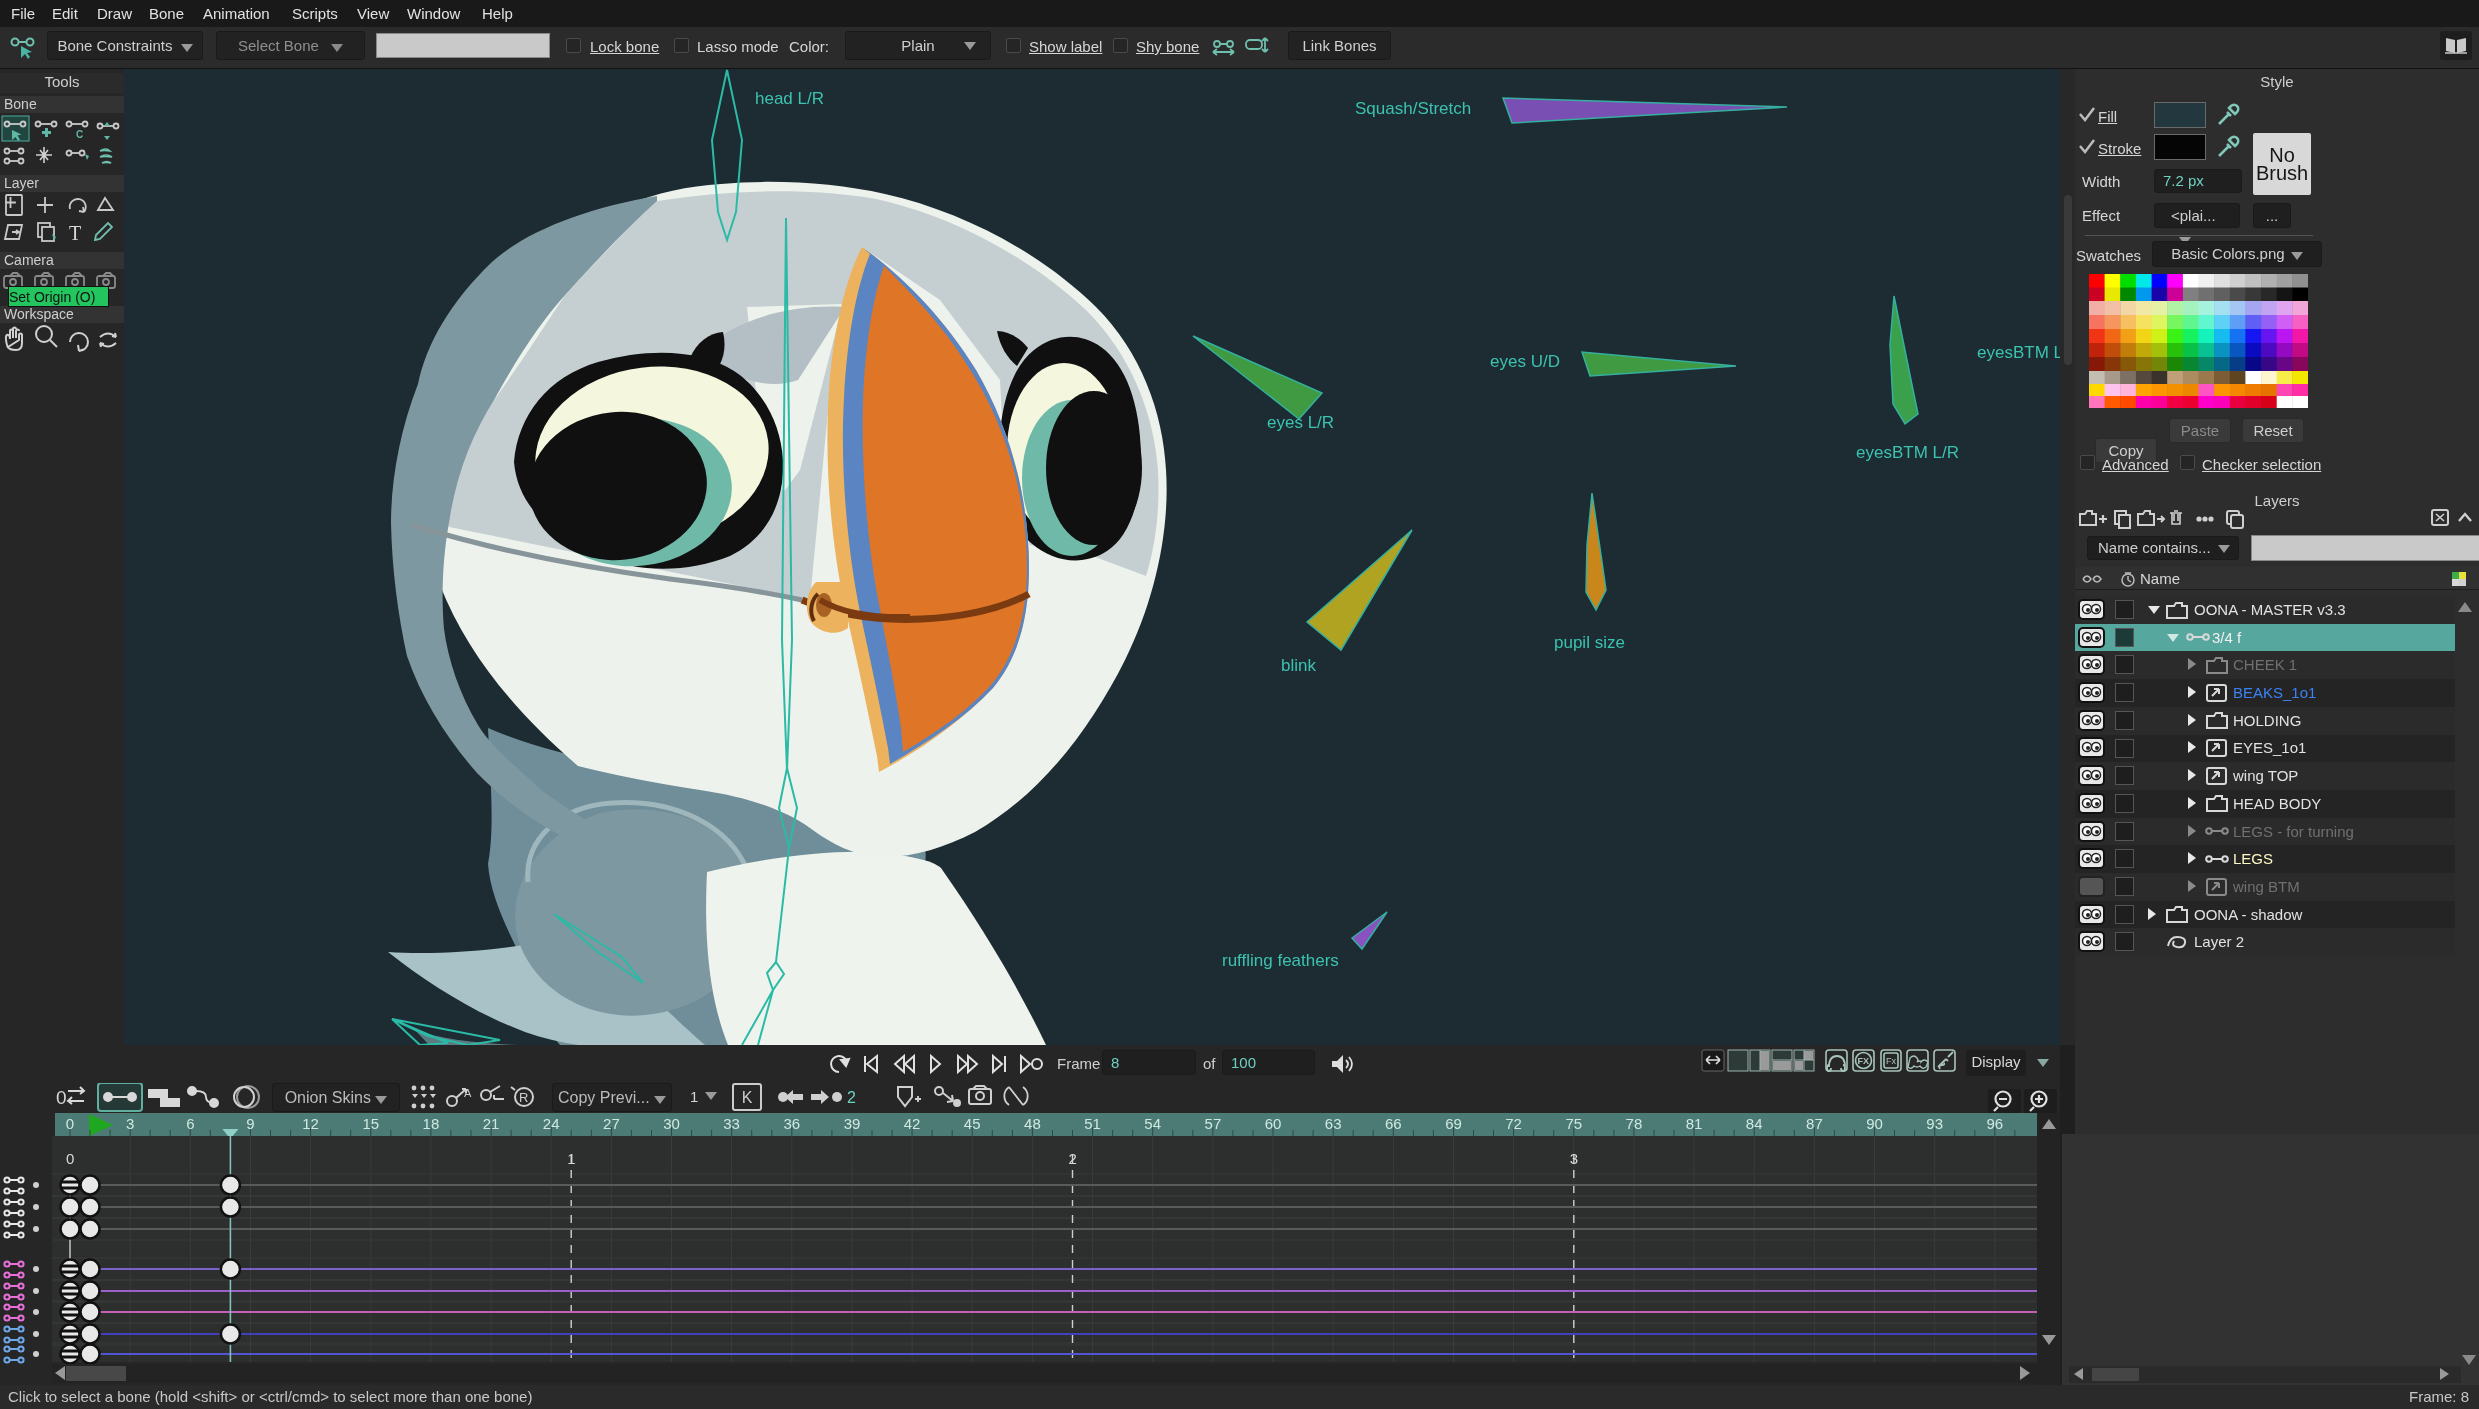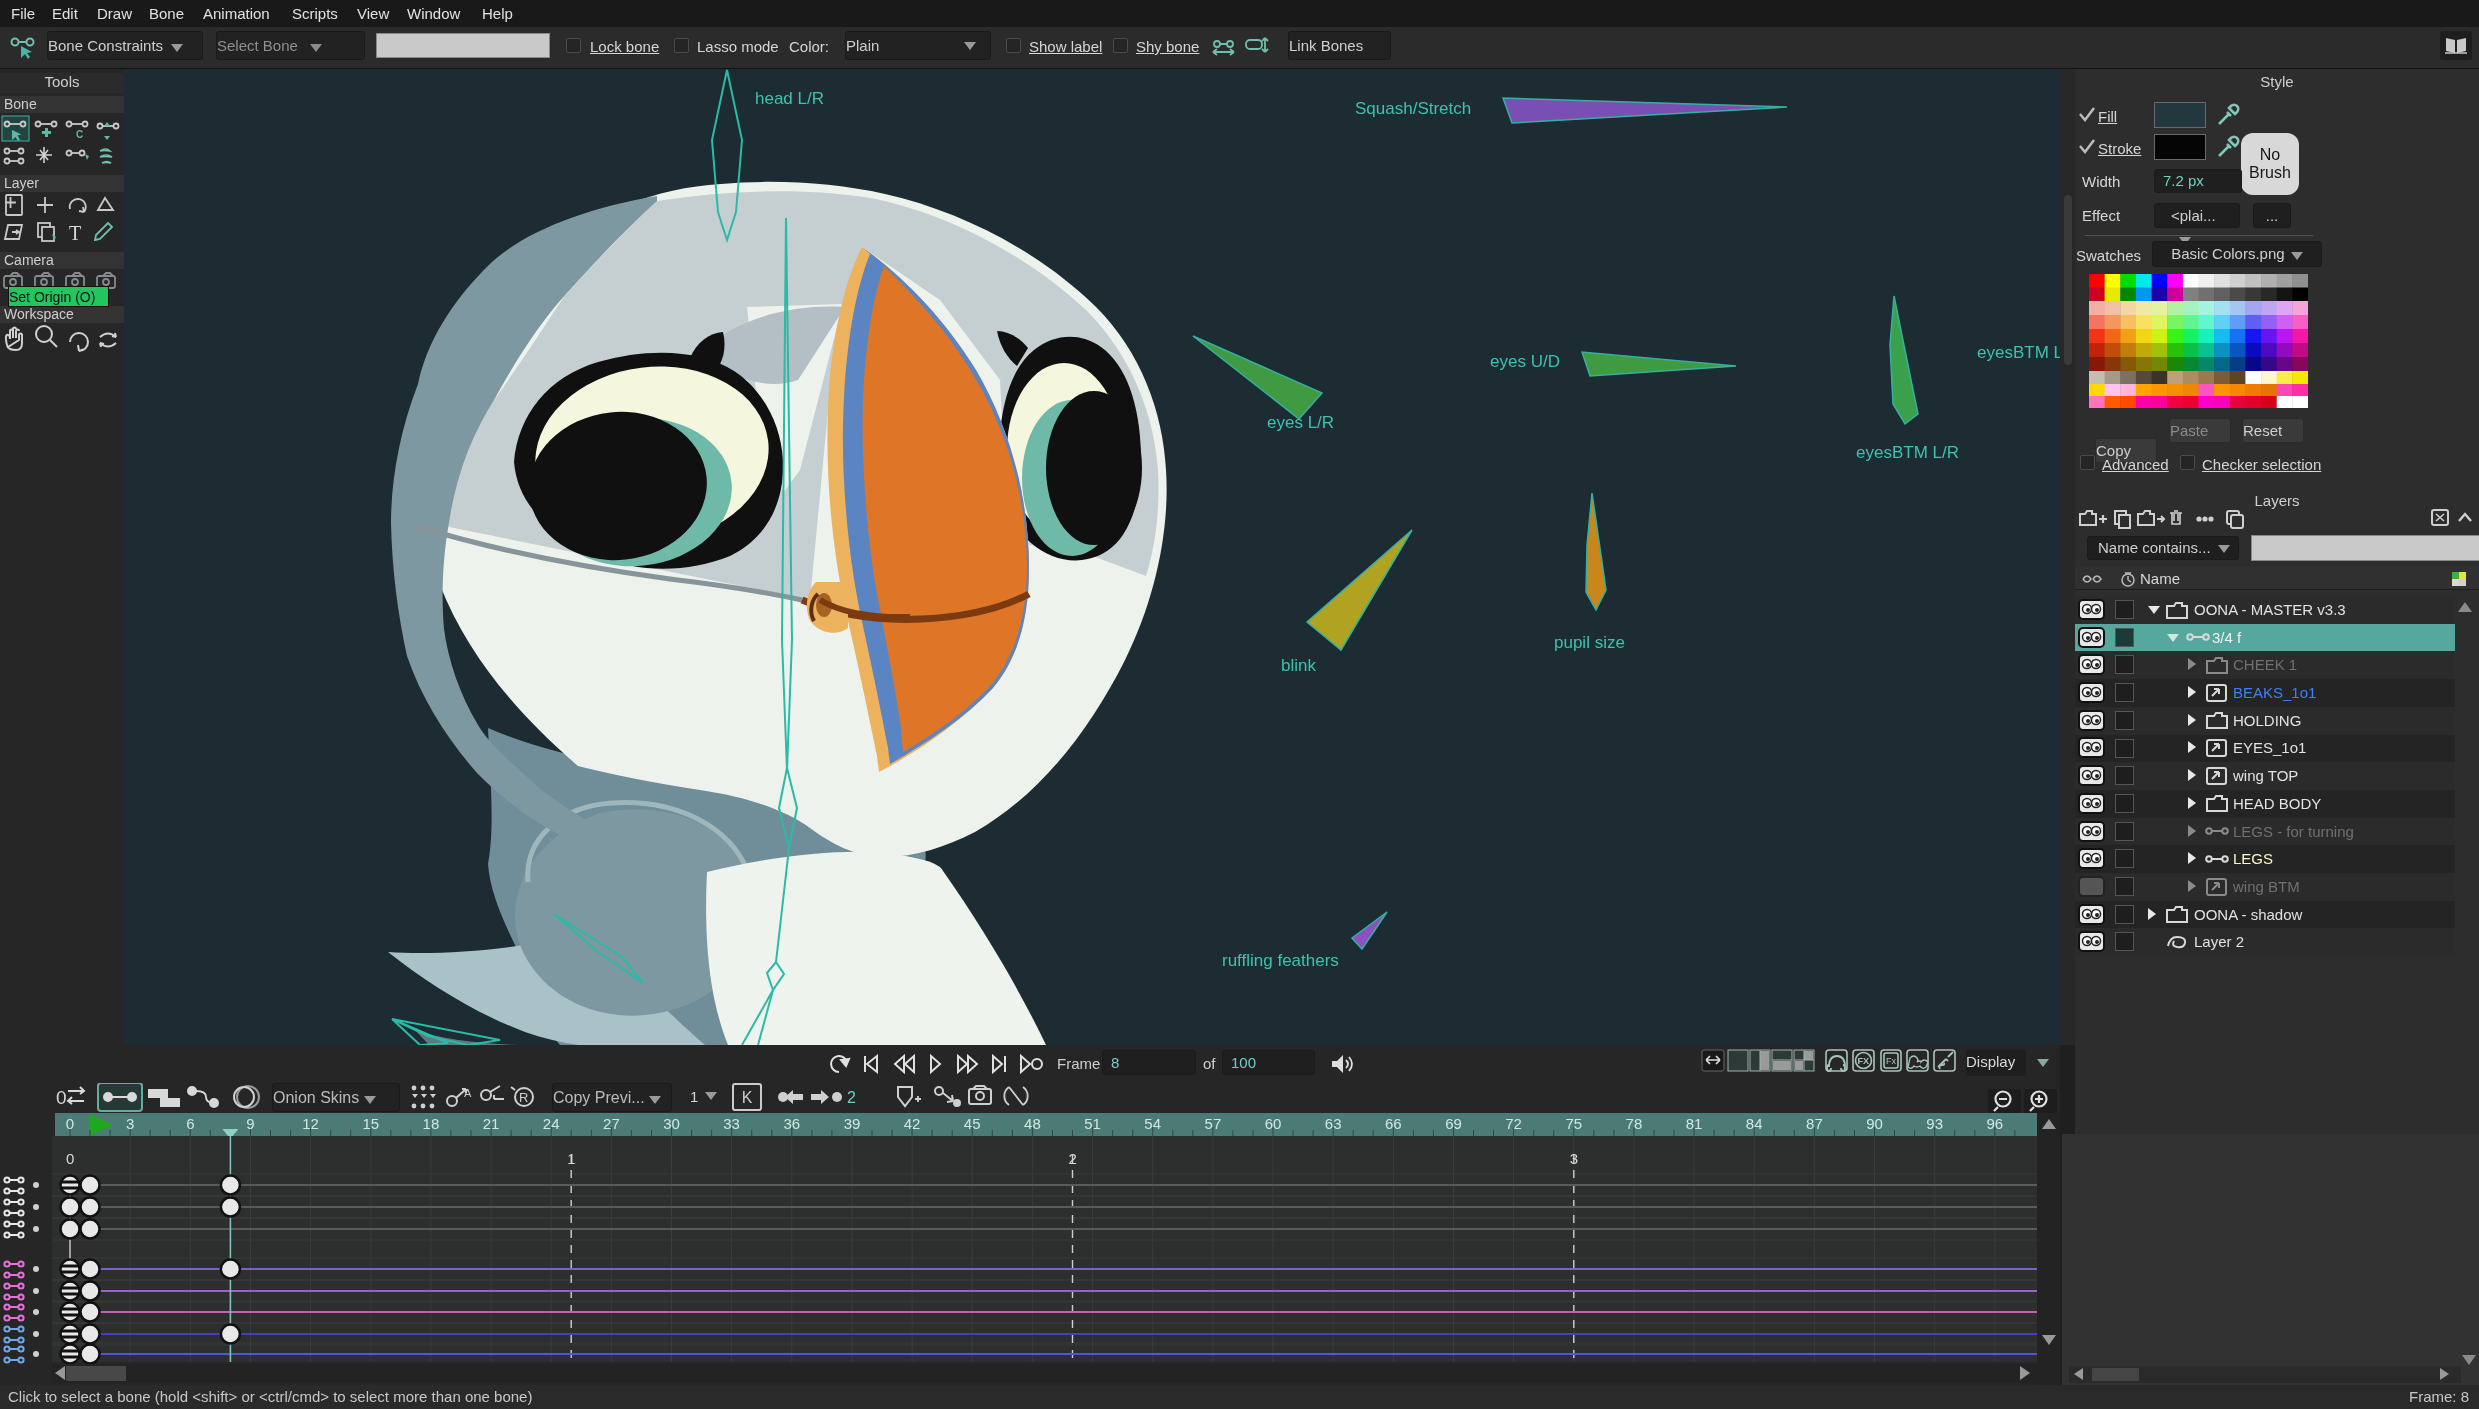--- a/index.html
+++ b/index.html
@@ -1,20 +1,20 @@
 <!DOCTYPE html>
 <html><head><meta charset="utf-8">
 <style>
 * { margin:0; padding:0; box-sizing:border-box; }
 html,body { width:2479px; height:1409px; background:#1f1f1f; font-family:"Liberation Sans",sans-serif; overflow:hidden; }
 .abs { position:absolute; }
 #menubar { left:0; top:0; width:2479px; height:27px; background:#191919; color:#e2e2e2; font-size:15px; }
 #menubar span { position:absolute; top:5px; }
 #toolbar { left:0; top:27px; width:2479px; height:42px; background:#2b2b2b; border-bottom:1px solid #121212; color:#cfcfcf; font-size:15px; }
-.tbtn { position:absolute; background:#222222; border:1px solid #1a1a1a; border-radius:3px; color:#cfcfcf; font-size:15px; }
+.tbtn { position:absolute; background:#222222; border:1px solid #1a1a1a; border-radius:3px; color:#cfcfcf; font-size:15px; text-align:center; }
 .chk { position:absolute; width:15px; height:15px; background:#252525; border:1px solid #4a4a4a; border-radius:2px; }
 .dim { color:#7d7d7d;text-decoration:underline; }
 .lbl { position:absolute; font-size:15px; color:#d6d6d6; }
 #tools { left:0; top:69px; width:124px; height:976px; background:#262626; color:#cfcfcf; }
 .sechead { position:absolute; left:0; width:124px; height:17px; background:#333333; color:#cfcfcf; font-size:14px; padding-left:4px; line-height:17px; }
 #canvas { left:124px; top:69px; width:1936px; height:976px; background:#1c2c32; }
 #cscroll { left:2060px; top:69px; width:15px; height:976px; background:#282828; }
 #rightcol { left:2075px; top:69px; width:404px; height:1316px; background:#2d2d2d; color:#cfcfcf; }
 #timeline { left:0; top:1045px; width:2060px; height:340px; background:#262626; }
 #statusbar { left:0; top:1385px; width:2479px; height:24px; background:#2a2a2a; color:#c8c8c8; font-size:15px; }
@@ -278,21 +278,21 @@
     </svg>
 
 <svg class="abs" style="left:3px;top:69px" width="18" height="16">
       <path d="M2 8 l5 6 l9 -12" stroke="#bbb" stroke-width="2.5" fill="none"></path>
     </svg>
 <span class="lbl dim" style="left:23px;top:71px">Stroke</span>
 <div class="abs" style="left:79px;top:65px;width:52px;height:26px;background:#050505;border:1px solid #6a6a6a"></div>
 <svg class="abs" style="left:140px;top:65px" width="26" height="26">
       <path d="M4 22 l10 -10 M12 10 l4 4 M14 6 l6 6 M16 4 a3 3 0 0 1 6 6 l-2 2 -6 -6 z" stroke="#7fc8ba" stroke-width="2.5" fill="none"></path>
     </svg>
-<div class="abs" style="left:166px;top:64px;width:58px;height:62px;background:#d8d8d8;border-radius:12px;color:#161616;font-size:16px;text-align:center;padding-top:13px;line-height:18px">No<br>Brush</div>
+<div class="abs" style="left:178px;top:64px;width:58px;height:62px;background:#d8d8d8;border-radius:2px;color:#161616;font-size:20px;text-align:center;padding-top:13px;line-height:18px">No<br>Brush</div>
 
 <span class="lbl" style="left:7px;top:104px">Width</span>
 <div class="field" style="left:79px;top:100px;width:88px;height:24px;line-height:22px;padding-left:8px"><span class="teal">7.2 px</span></div>
 
 <span class="lbl" style="left:7px;top:138px">Effect</span>
 <div class="field" style="left:79px;top:134px;width:86px;height:25px;line-height:23px;padding-left:16px">&lt;plai... <span class="arrow-down" style="border-top-color:#9a9a9a;margin-left:8px;vertical-align:-1px"></span></div>
 <div class="field" style="left:178px;top:134px;width:38px;height:25px;text-align:center;line-height:23px">...</div>
 <div class="abs" style="left:10px;top:166px;width:228px;height:1px;background:#555"></div>
 
 <span class="lbl" style="left:1px;top:178px">Swatches</span>

